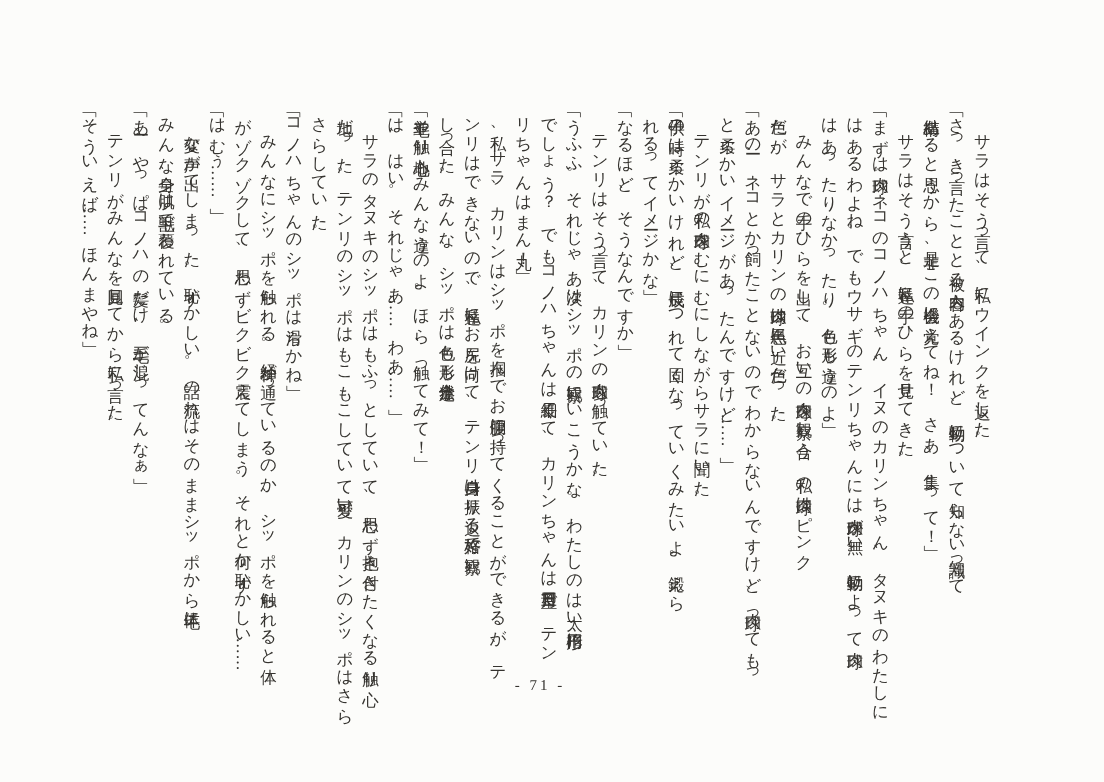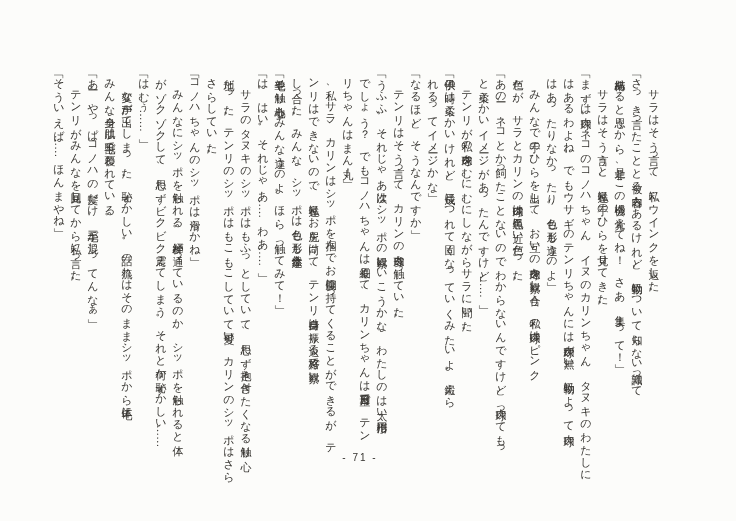--- a/index.html
+++ b/index.html
@@ -33,21 +33,21 @@
     font-weight: 400;
   }
   .page-number {
     position: absolute;
     left: 0;
     top: 452px;
     width: 720px;
     text-align: center;
     font-size: 10px;
     letter-spacing: 2px;
-    font-family: Liberation Sans, sans-serif;
+    font-family: Liberation Serif, serif;
   }
 </style>
 </head>
 <body>
 
 <div class="page" style="background: rgb(252, 252, 250); color: rgb(53, 51, 47);">
   <main class="text-block">
       <div class="tline">　サラはそう言って、私にウインクを返した。</div>
       <div class="tline">「さっき言ったことと被る内容もあるけれど、動物について知らない知識って</div>
       <div class="tline">結構あると思うから、是非、この機会に覚えてね！　さあ、集まって！」</div>

